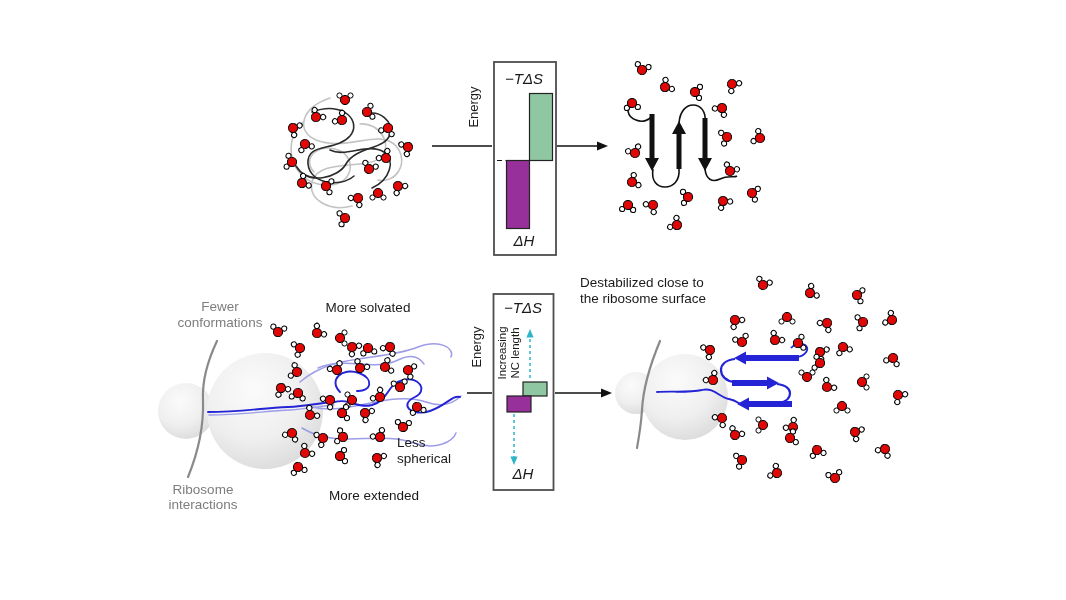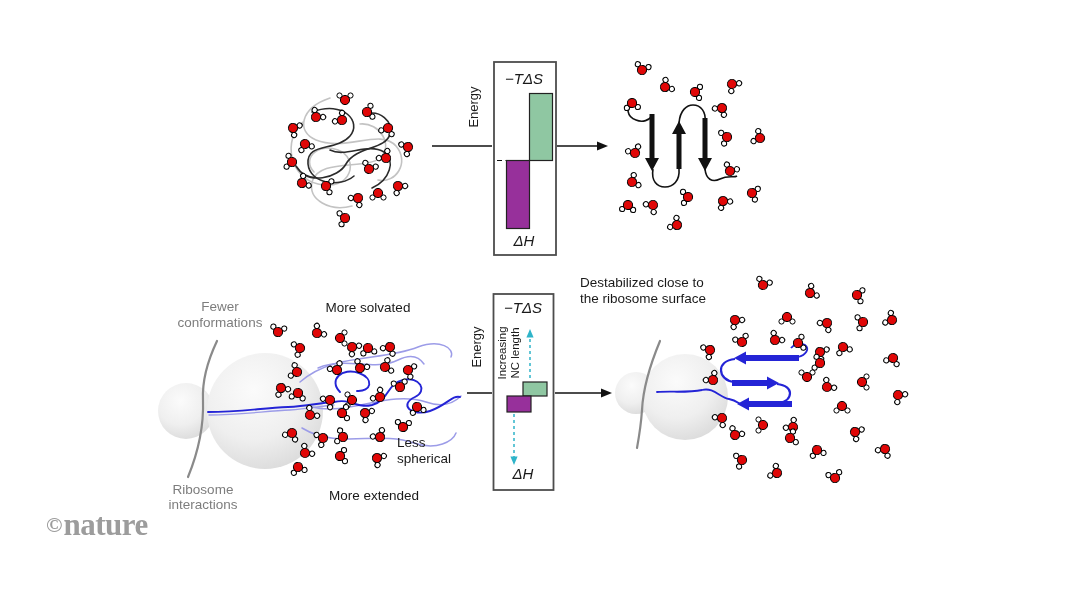--- a/index.html
+++ b/index.html
@@ -827,19 +827,16 @@
     <text class="lbl" x="368" y="312" text-anchor="middle">More solvated</text>
     <text class="lbl" x="397" y="447">Less</text>
     <text class="lbl" x="397" y="463">spherical</text>
     <text class="lbl" x="374" y="500" text-anchor="middle">More extended</text>
     <text class="lbl" x="580" y="287">Destabilized close to</text>
     <text class="lbl" x="580" y="303">the ribosome surface</text>
   </g>
 </svg>
 
 
-<div class="brand">
-  <span class="copy">©</span><span class="brandname">nature</span>
+
+
+
 </div>
 
-
-
-</div>
-
 </body></html>

